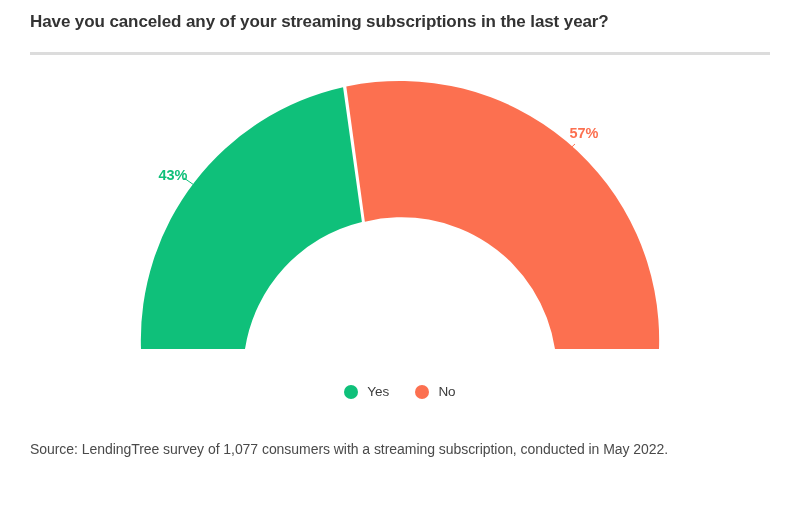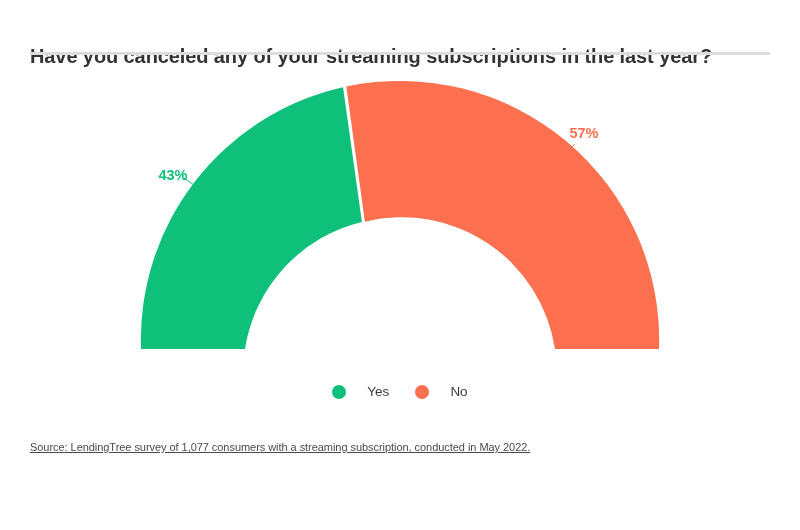--- a/index.html
+++ b/index.html
@@ -24,27 +24,26 @@
     height: 530px;
     background: #ffffff;
   }
 
   
   #chart-title {
     position: absolute;
     left: 30px;
     top: 11px;
     width: 740px;
-    font-size: 20px;
+    font-size: 17px;
     font-weight: bold;
     color: #333333;
     letter-spacing: -0.1px;
     line-height: 22px;
     white-space: nowrap;
-    margin-top: 34px;
   }
   #title-divider {
     position: absolute;
     left: 30px;
     top: 52px;
     width: 740px;
     height: 3px;
     background: #dcdcdc;
   }
 
@@ -73,44 +72,43 @@
     top: 384px;
     width: 800px;
     display: flex;
     justify-content: center;
     align-items: center;
     gap: 26px;
   }
   .legend-item {
     display: flex;
     align-items: center;
-    gap: 21px;
+    gap: 9px;
   }
   .legend-dot {
     width: 14px;
     height: 14px;
     border-radius: 50%;
     display: block;
   }
   .legend-label {
     font-size: 13.5px;
     color: #3c3c3c;
     line-height: 16px;
   }
 
   
   #source-note {
     position: absolute;
     left: 30px;
     top: 441px;
-    font-size: 11px;
+    font-size: 14px;
     color: #4a4a4a;
     letter-spacing: -0.05px;
     white-space: nowrap;
-    text-decoration: underline;
   }
 
   
   #logo {
     position: absolute;
     right: 24px;
     top: 483px;
     width: 112px;
     height: 34px;
   }

